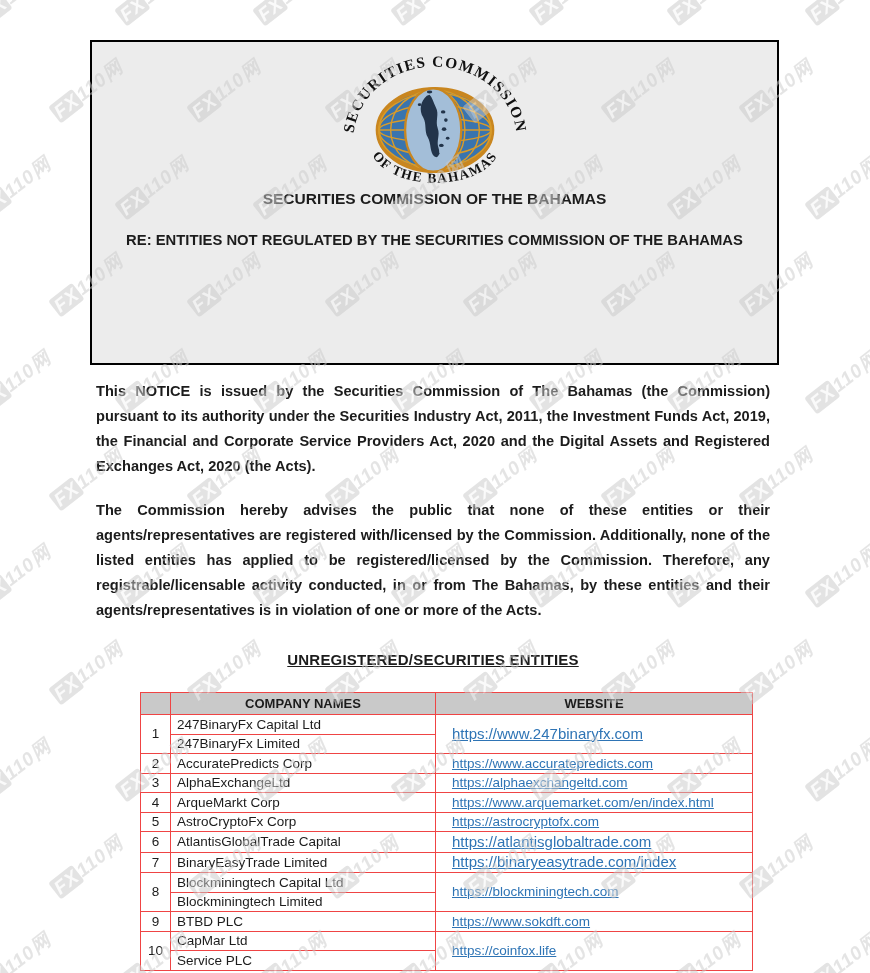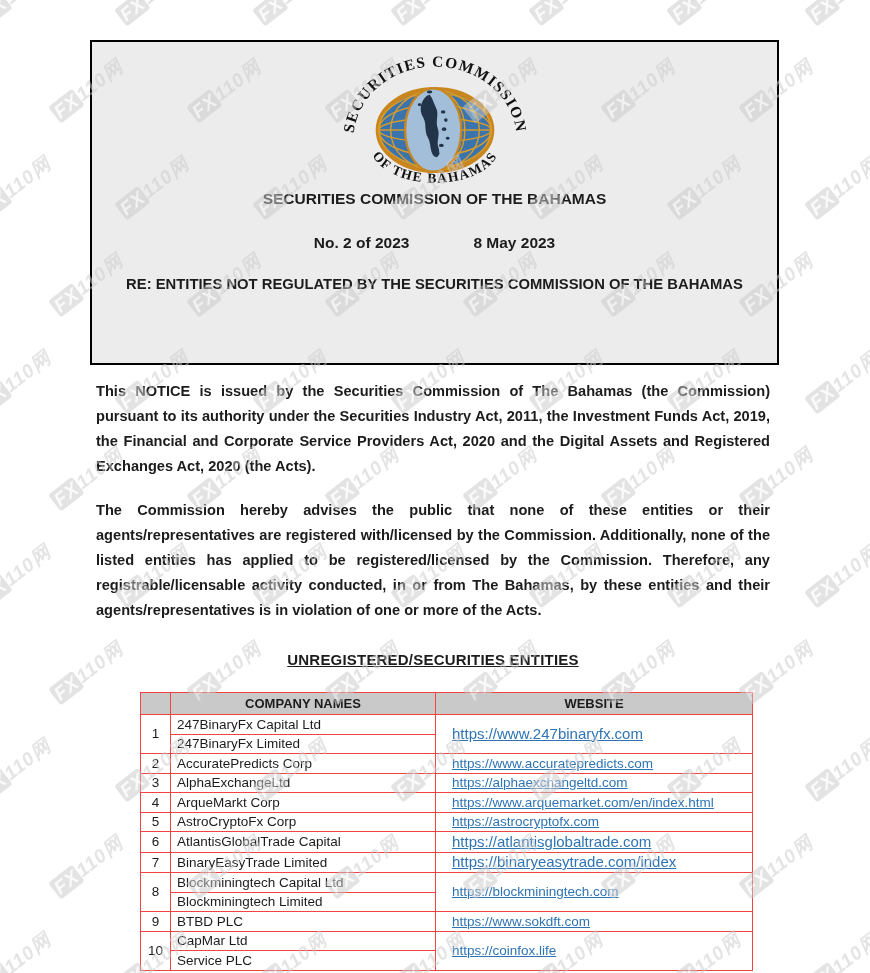--- a/index.html
+++ b/index.html
@@ -84,23 +84,20 @@
 
         <text font-family="Liberation Serif, serif" font-weight="bold" font-size="17" letter-spacing="1.5" fill="#111" text-anchor="middle">
           <textPath href="#arcTop" startOffset="50%">SECURITIES COMMISSION</textPath>
         </text>
         <text font-family="Liberation Serif, serif" font-weight="bold" font-size="15" letter-spacing="1.5" fill="#111" text-anchor="middle">
           <textPath href="#arcBot" startOffset="50%">OF THE BAHAMAS</textPath>
         </text>
       </svg>
     </div>
     <div class="org-title">SECURITIES COMMISSION OF THE BAHAMAS</div>
-    <div class="num-line">
-      <span>No. 2 of 2023</span><span class="num-gap"></span><span>8 May 2023</span>
-    </div>
     <div class="re-line">RE: ENTITIES NOT REGULATED BY THE SECURITIES COMMISSION OF THE BAHAMAS</div>
   </div>
 
   <div class="body-text">
     <p><span>This</span> <b>NOTICE</b> <span>is issued by the Securities Commission of The Bahamas (the Commission) pursuant to its authority under the Securities Industry Act, 2011, the Investment Funds Act, 2019, the Financial and Corporate Service Providers Act, 2020 and the Digital Assets and Registered Exchanges Act, 2020 (the Acts).</span></p>
     <p>The Commission hereby advises the public that none of these entities or their agents/representatives are registered with/licensed by the Commission. Additionally, none of the listed entities has applied to be registered/licensed by the Commission. Therefore, any registrable/licensable activity conducted, in or from The Bahamas, by these entities and their agents/representatives is in violation of one or more of the Acts.</p>
   </div>
 
   <div class="entities-heading">UNREGISTERED/SECURITIES ENTITIES</div>
 

